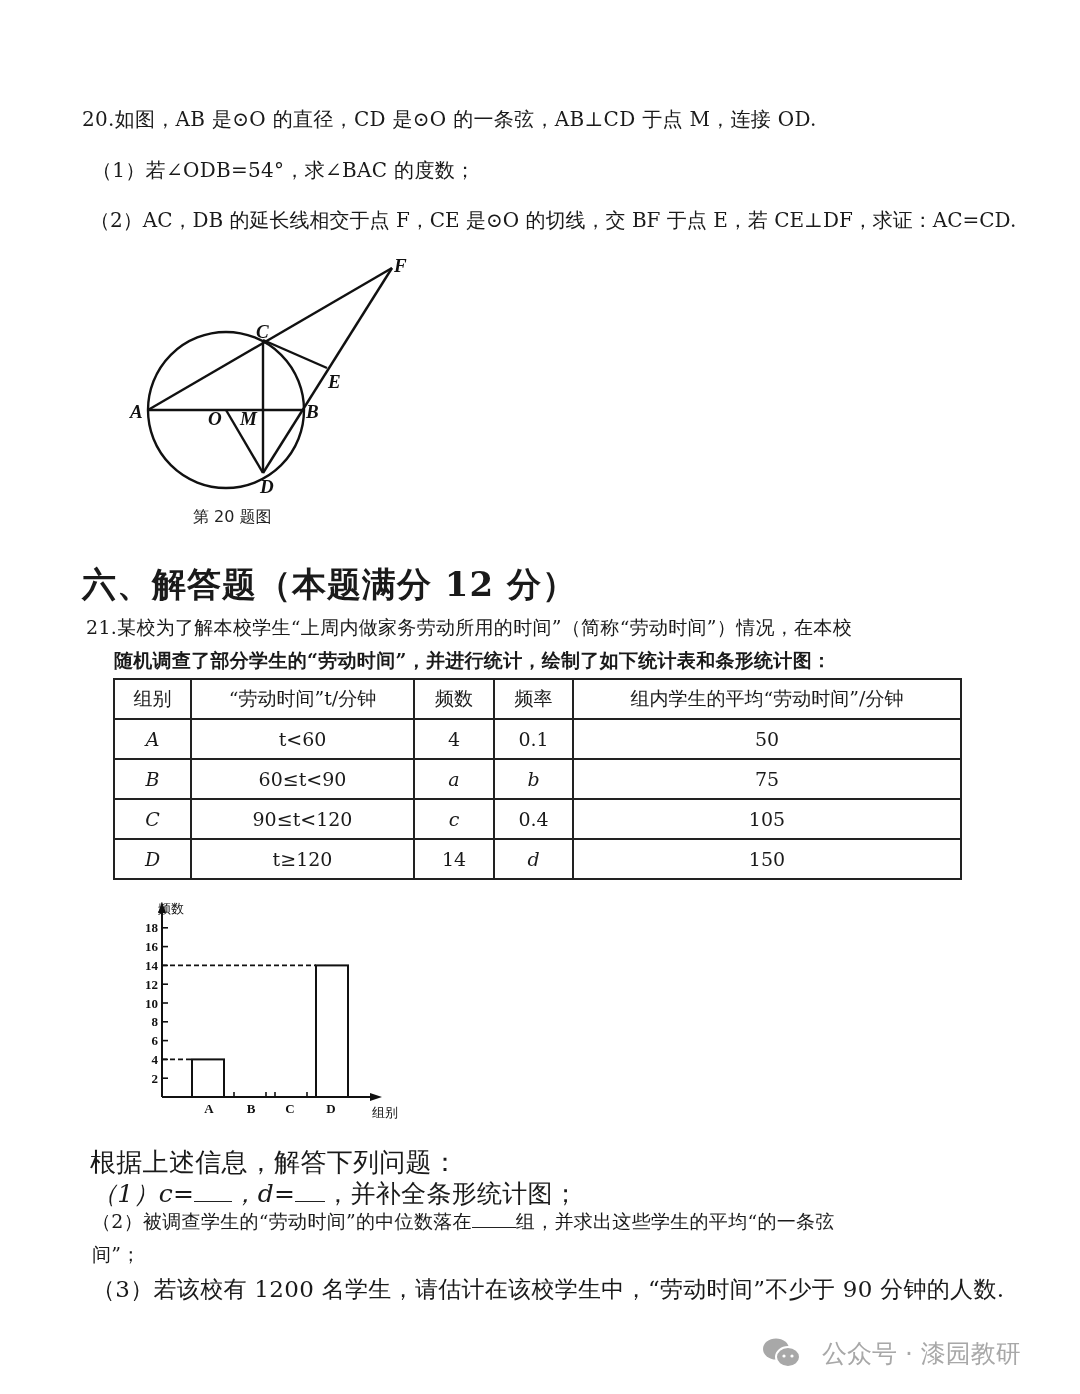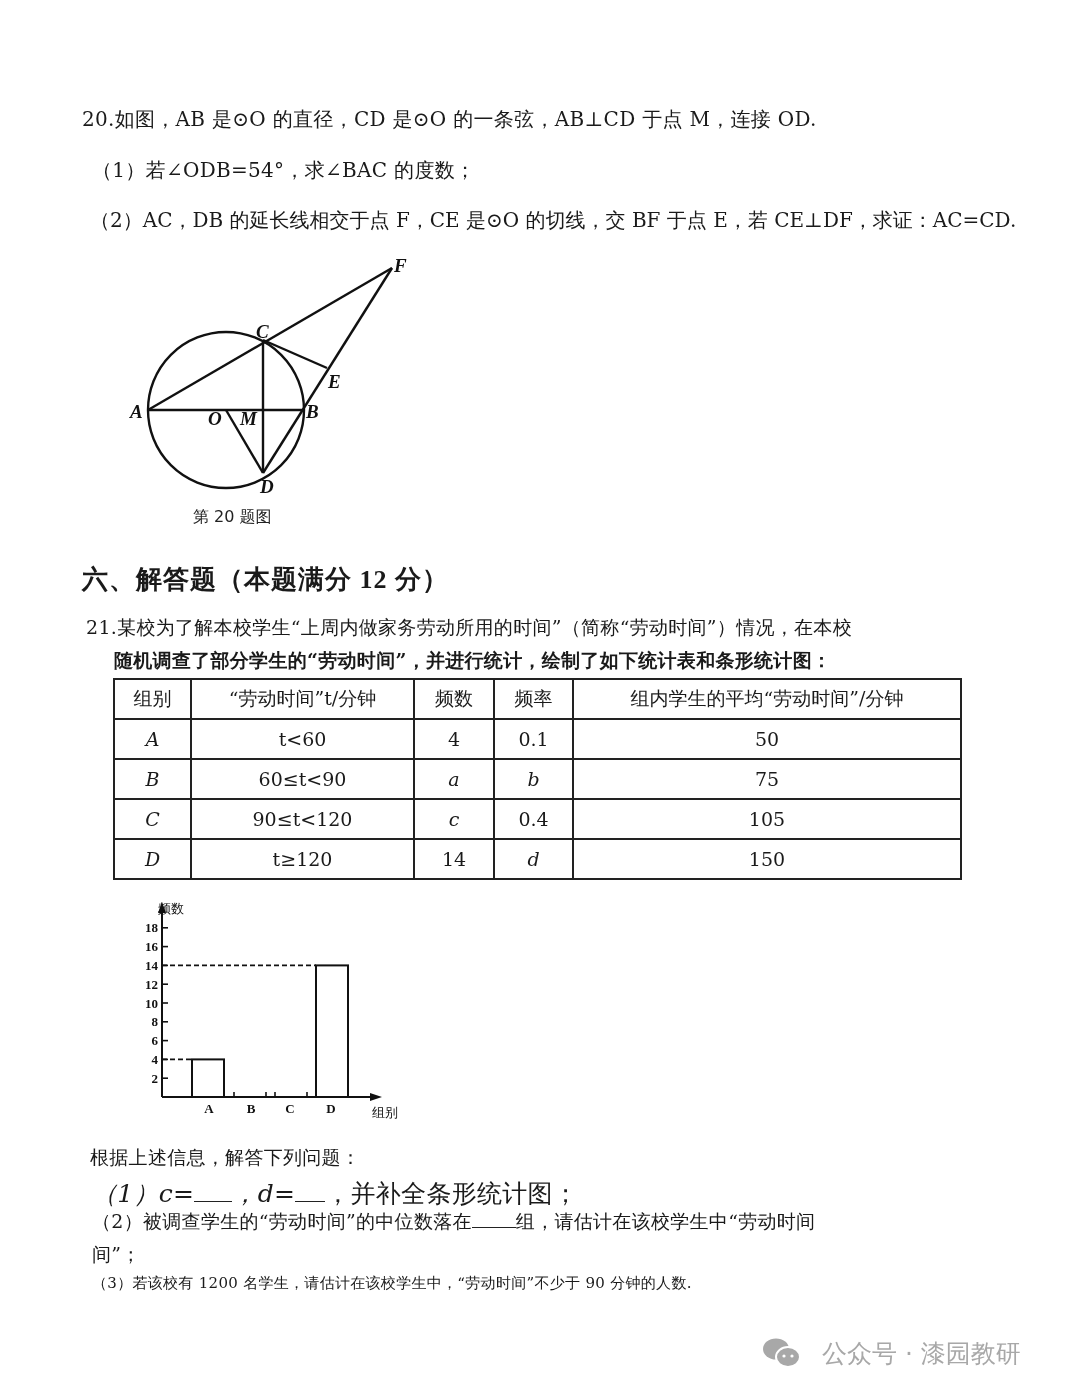--- a/index.html
+++ b/index.html
@@ -3,21 +3,21 @@
 <meta charset="utf-8">
 <style>
   html, body { margin: 0; padding: 0; }
   body {
     width: 1080px; height: 1394px; position: relative; overflow: hidden;
     background: #ffffff; color: #1a1a1a;
     font-family: "DejaVu Serif", "Liberation Serif", serif;
   }
   .abs { position: absolute; white-space: nowrap; }
   .q-line { font-size: 20px; letter-spacing: 0.3px; }
-  .heading { font-size: 26px; font-weight: bold; letter-spacing: 1px; font-family: Liberation Serif, serif; }
+  .heading { font-size: 34px; font-weight: bold; letter-spacing: 1px; }
   .it { font-style: italic; }
   svg text { font-family: "Liberation Serif", "DejaVu Serif", serif; }
   table.stats {
     position: absolute; left: 113px; top: 678px; width: 849px;
     border-collapse: collapse; font-size: 19px;
   }
   table.stats td, table.stats th {
     border: 2px solid #222; text-align: center; height: 38px; padding: 0;
     font-weight: normal;
   }
@@ -162,29 +162,29 @@
   <g font-size="13" font-weight="bold" fill="#111" text-anchor="middle">
     <text x="209" y="1113">A</text>
     <text x="251" y="1113">B</text>
     <text x="290" y="1113">C</text>
     <text x="331" y="1113">D</text>
   </g>
   <text x="372" y="1117" font-size="13" fill="#111" style="font-family:'DejaVu Sans',sans-serif;">组别</text>
   <text x="158" y="913" font-size="13" fill="#111" style="font-family:'DejaVu Sans',sans-serif;">频数</text>
 </svg>
 
-<div class="abs q-line" style="left:90px; top:1145px; font-size:19px;">根据上述信息，解答下列问题：</div>
+<div class="abs q-line" style="left:90px; top:1145px; font-size:26px;">根据上述信息，解答下列问题：</div>
 <div class="abs q-line" style="left:92px; top:1177px; font-size:25px;">
   <span class="it">（1）c=</span><span class="blank" style="width:38px"></span><span class="it">，d=</span><span class="blank" style="width:30px"></span><span>，并补全条形统计图；</span>
 </div>
 <div class="abs q-line" style="left:92px; top:1209px; font-size:19px;">
-  <span>（2）被调查学生的“劳动时间”的中位数落在</span><span class="blank" style="width:44px"></span><span>组，请估计在该校学生中“劳动时间</span>
+  <span>（2）被调查学生的“劳动时间”的中位数落在</span><span class="blank" style="width:44px"></span><span>组，并求出这些学生的平均“的一条弦</span>
 </div>
 <div class="abs q-line" style="left:92px; top:1242px; font-size:19px;">间”；</div>
-<div class="abs q-line" style="left:92px; top:1274px; font-size:15px;">（3）若该校有 1200 名学生，请估计在该校学生中，“劳动时间”不少于 90 分钟的人数.</div>
+<div class="abs q-line" style="left:92px; top:1274px; font-size:23px;">（3）若该校有 1200 名学生，请估计在该校学生中，“劳动时间”不少于 90 分钟的人数.</div>
 
 <div class="watermark">
   <svg width="40" height="32" viewBox="0 0 40 32">
     <ellipse cx="14" cy="12" rx="13" ry="10.5" fill="#a8a8a8"></ellipse>
     <ellipse cx="26" cy="20" rx="12" ry="10" fill="#a8a8a8" stroke="#fff" stroke-width="2"></ellipse>
     <circle cx="22" cy="19" r="1.6" fill="#fff"></circle>
     <circle cx="30" cy="19" r="1.6" fill="#fff"></circle>
   </svg>
   <span>公众号 · 漆园教研</span>
 </div>

